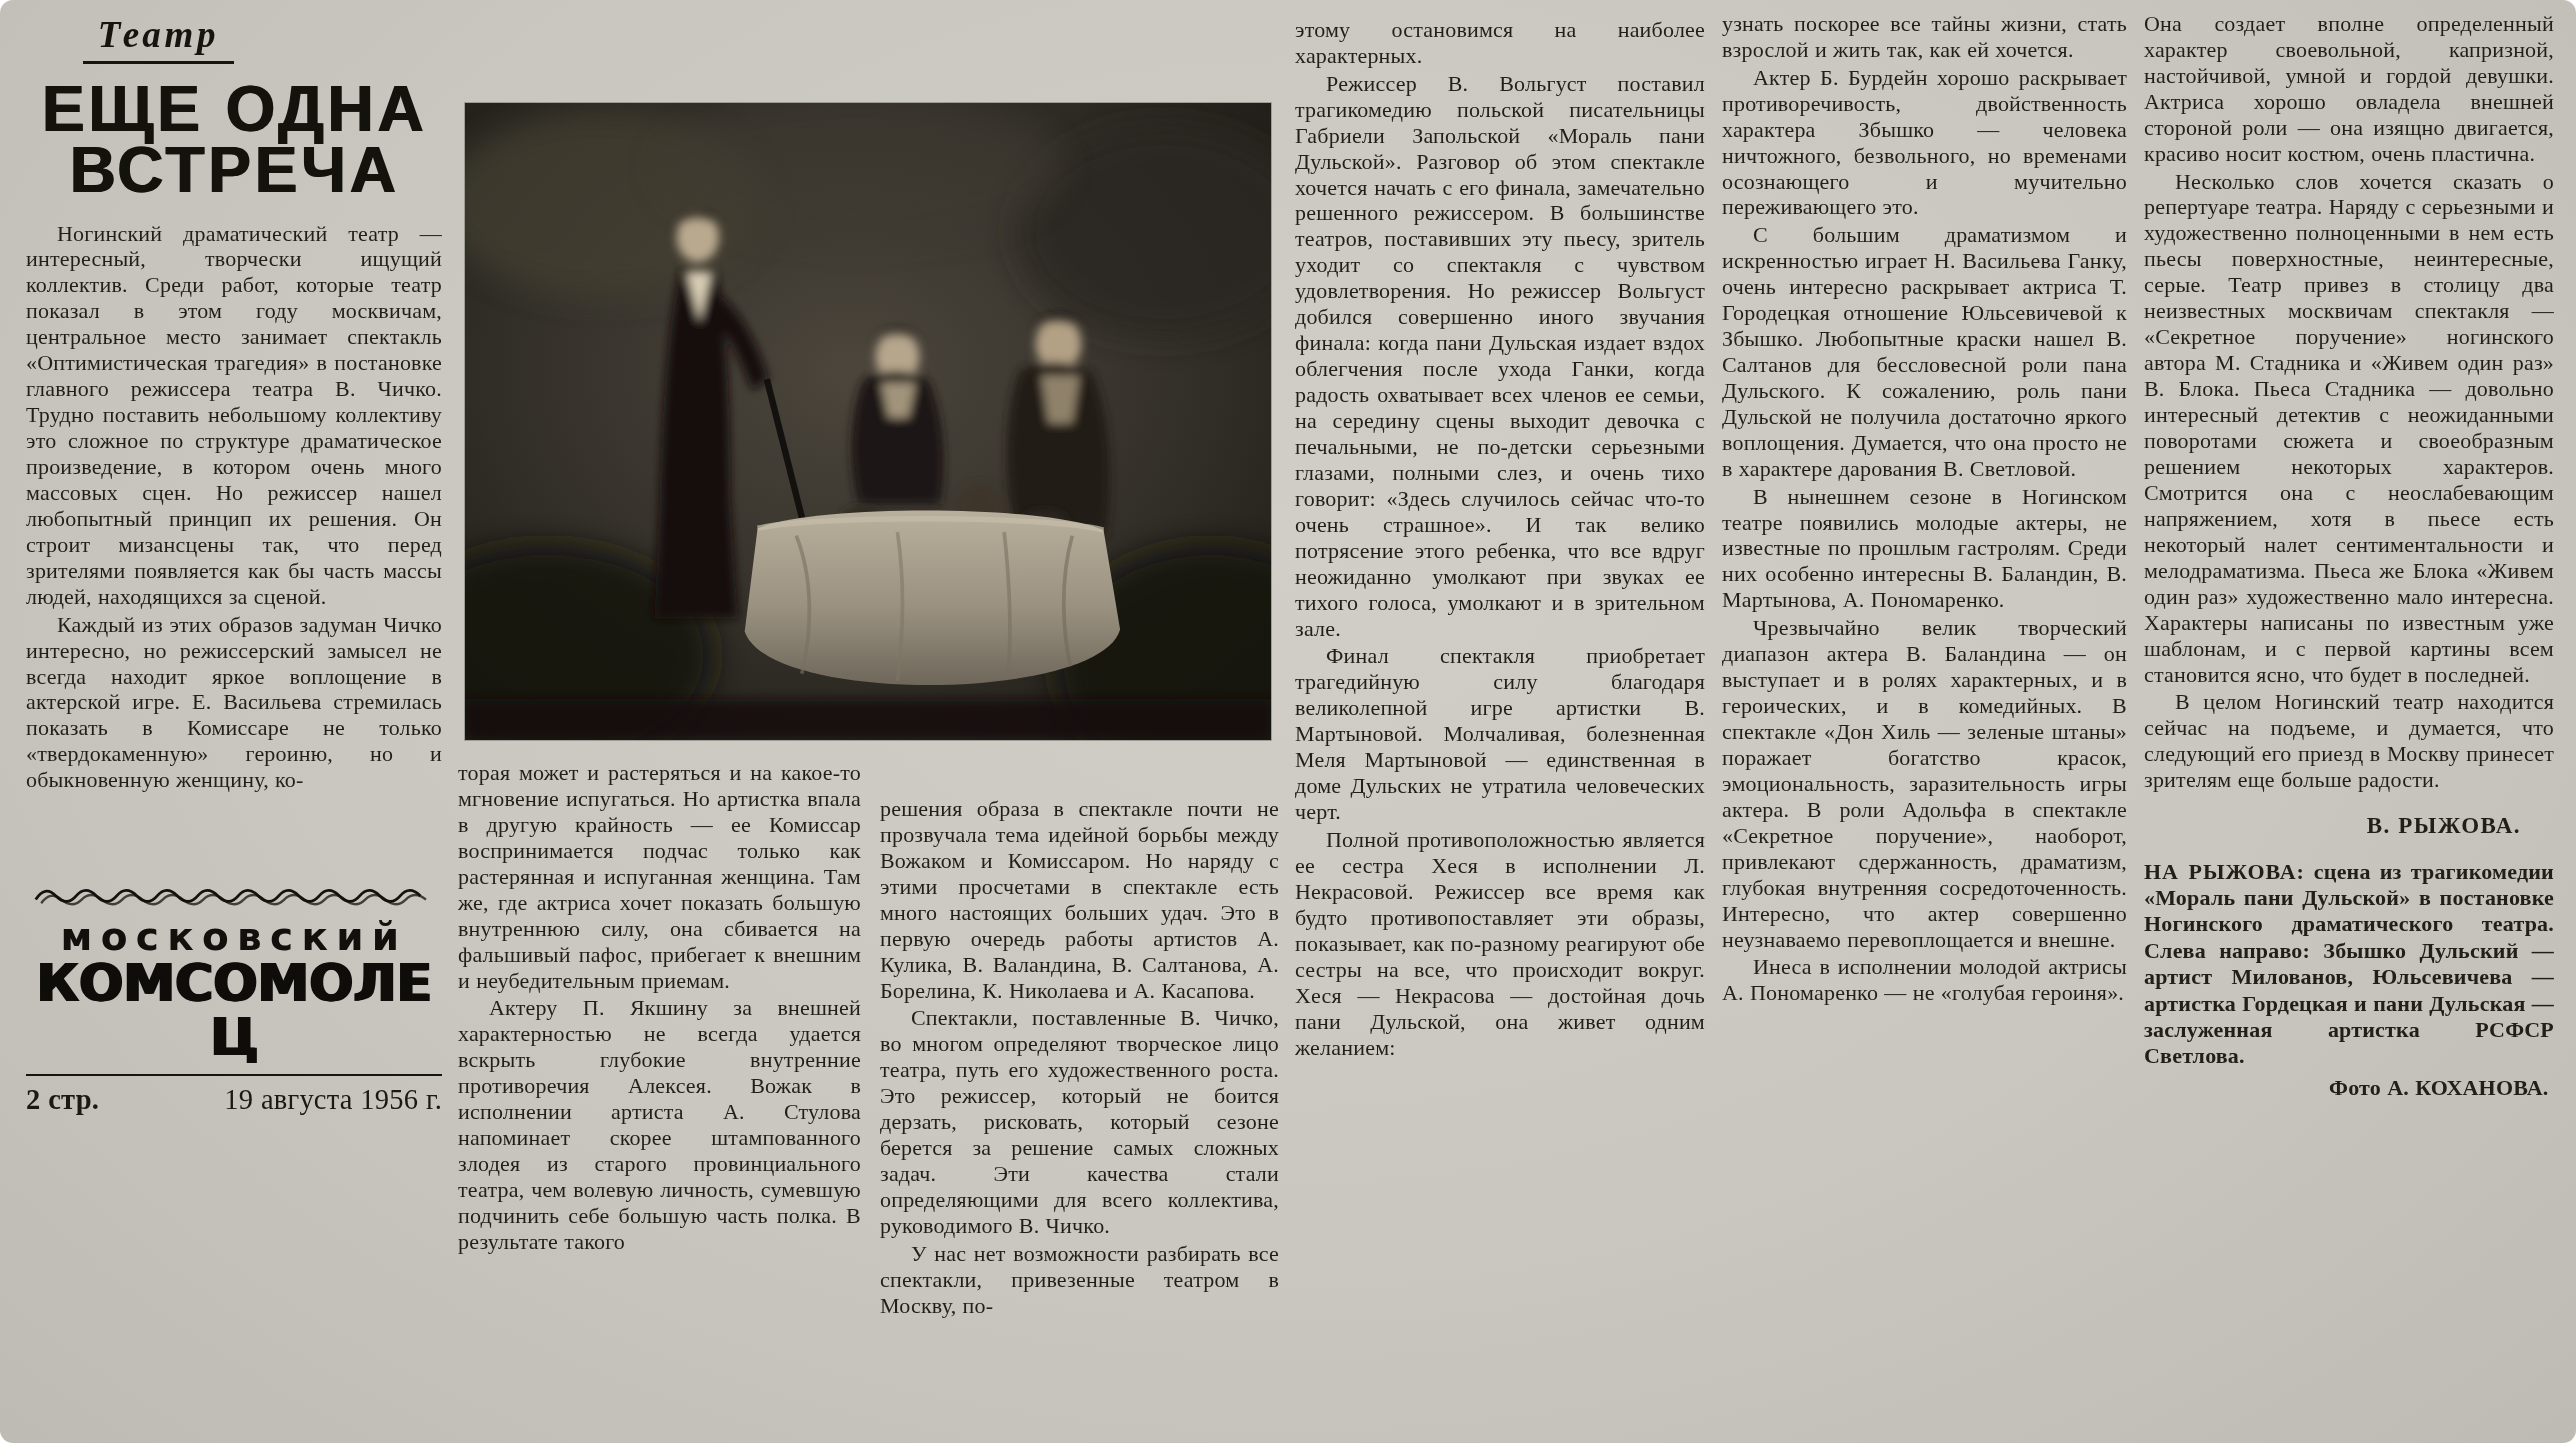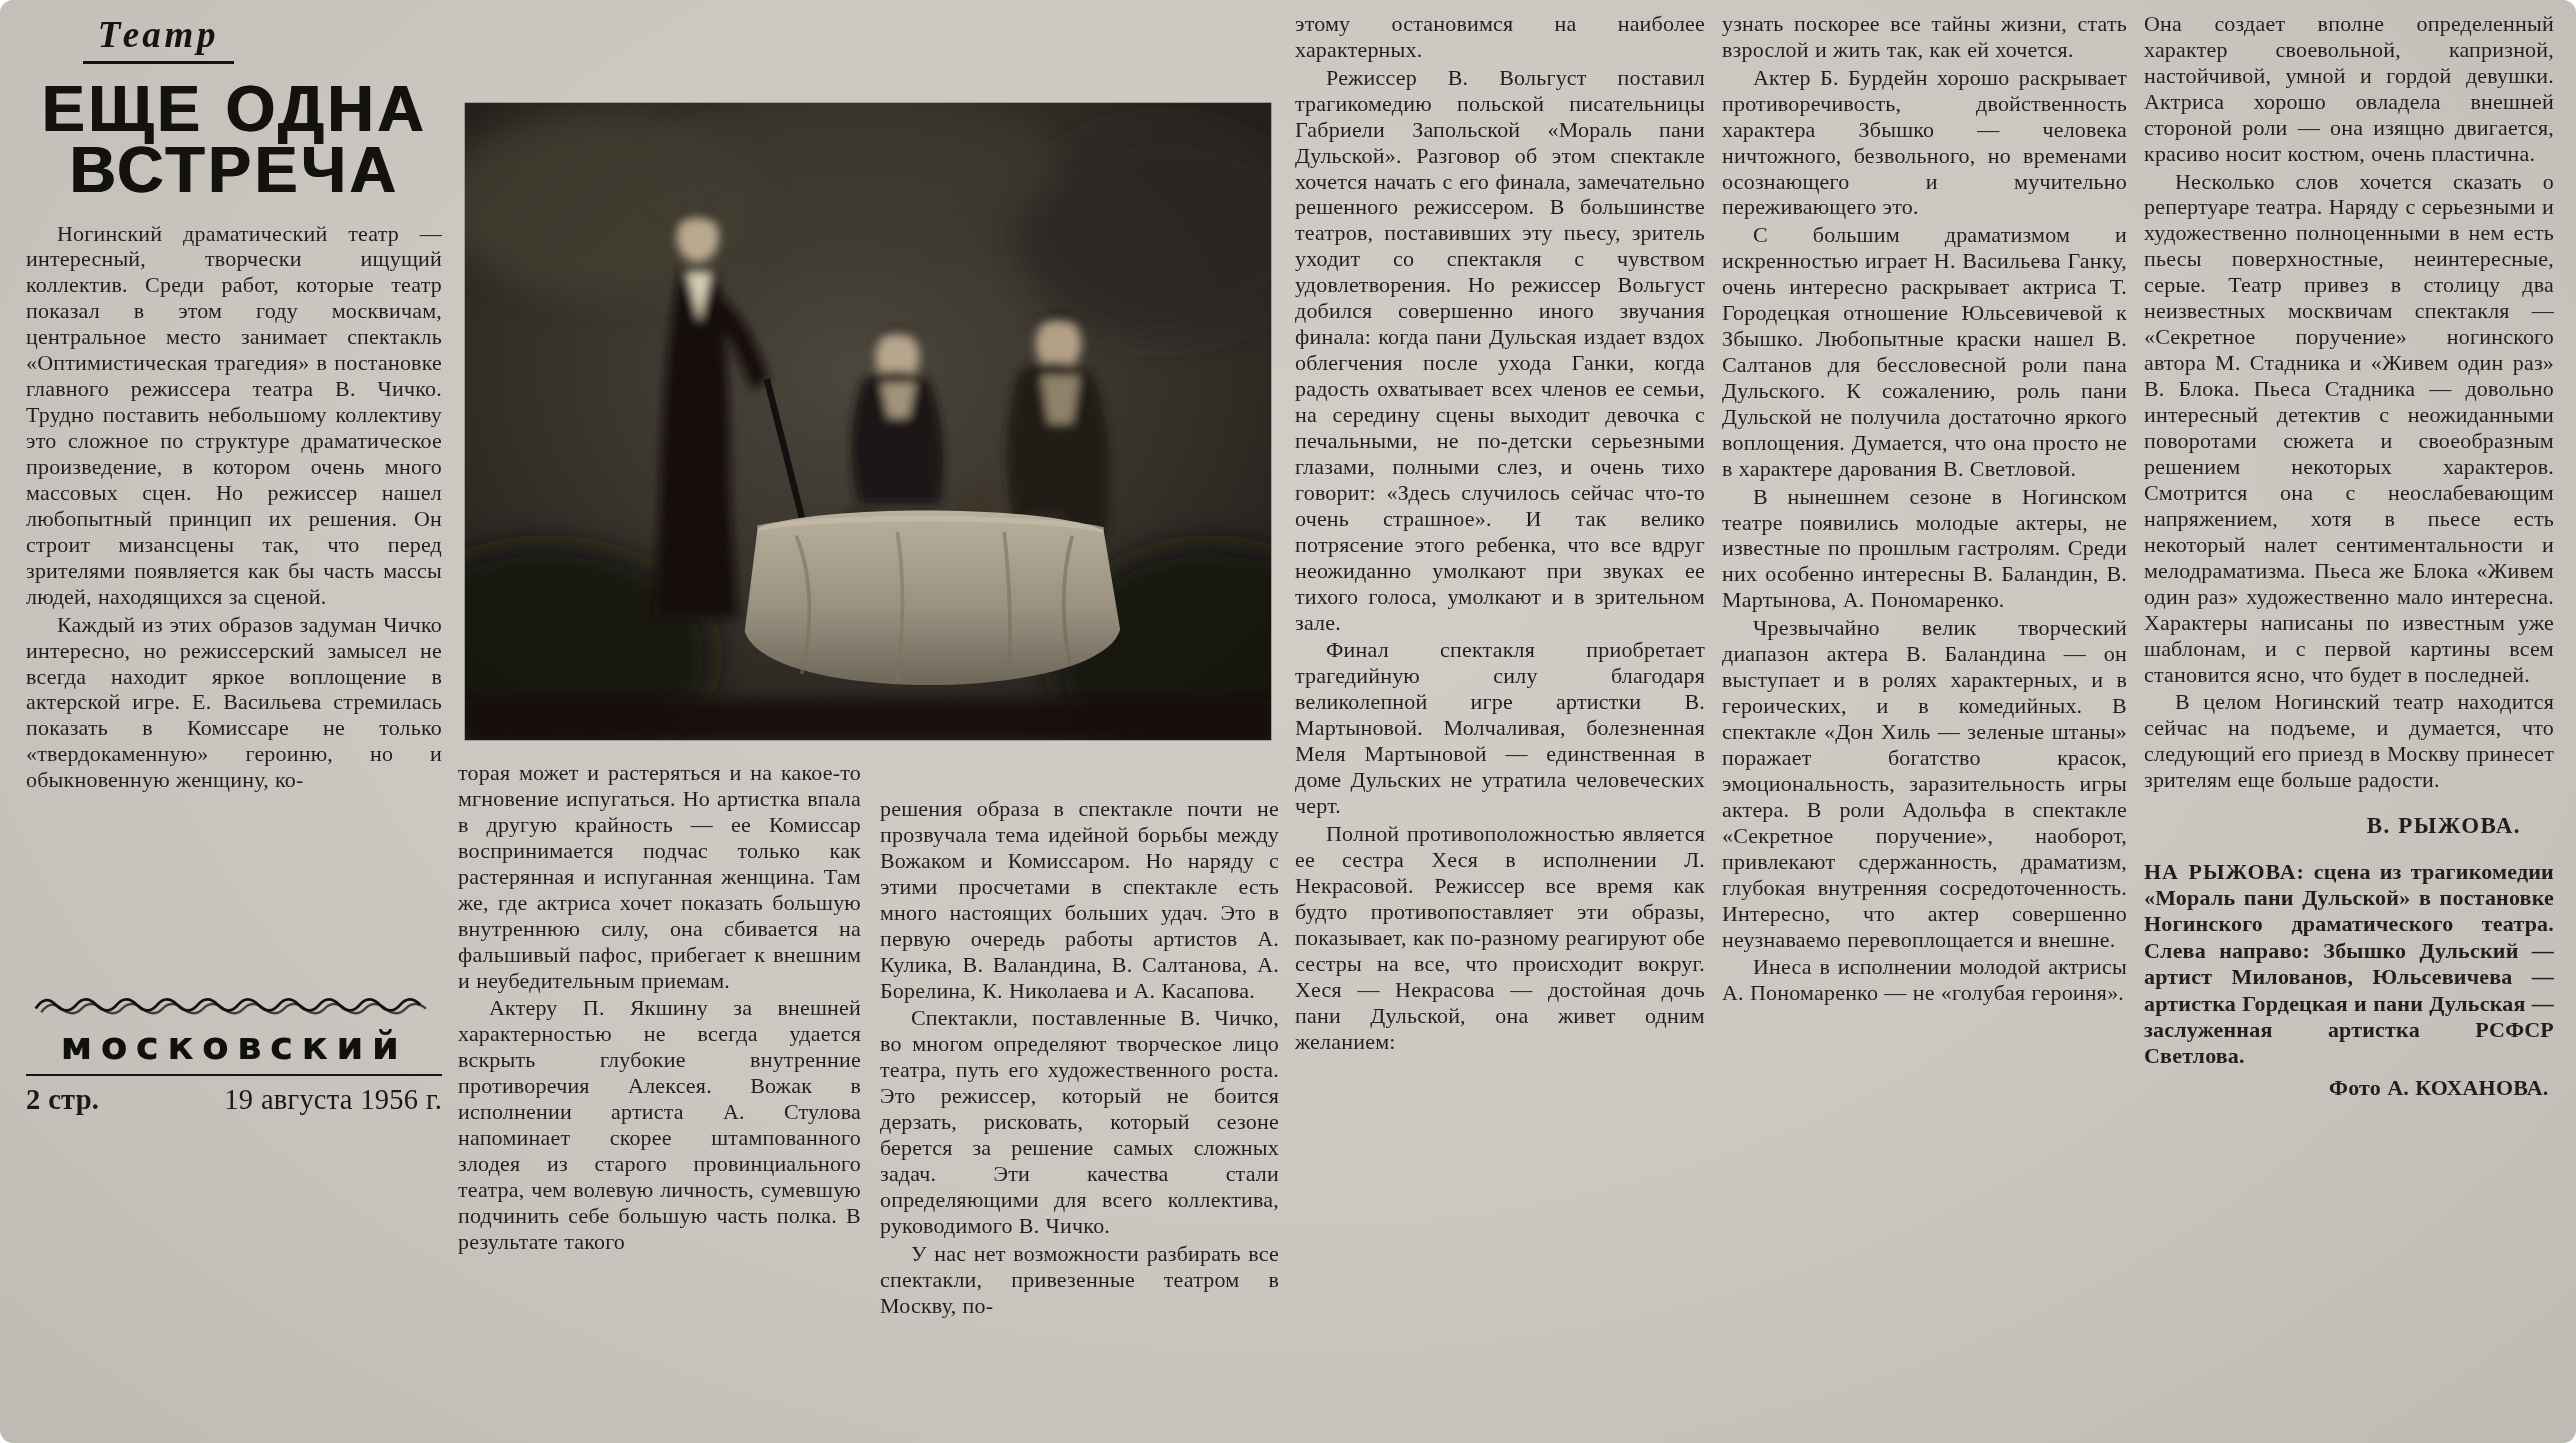--- a/index.html
+++ b/index.html
@@ -16,21 +16,21 @@
     position:absolute; text-align:justify;
     font-size:22px; line-height:1.18; letter-spacing:0.2px;
     word-spacing:0.5px; overflow-wrap:break-word;
   }
   .para { text-indent:31px; margin:0 0 1.8px 0; }
   .no-first-indent .para:first-child { text-indent:0; }
 
   .col1 { left:26px; top:13px; width:416px; height:1132px; }
   .col2 { left:458px; top:760px; width:403px; height:677px; }
   .col3 { left:880px; top:796px; width:399px; height:677px; }
-  .col4 { left:1295px; top:11px; width:410px; height:1424px; }
+  .col4 { left:1295px; top:17px; width:410px; height:1424px; }
   .col5 { left:1722px; top:11px; width:405px; height:1424px; }
   .col6 { left:2144px; top:11px; width:410px; height:1424px; }
 
   .section-label {
     display:inline-block; margin:0 0 9.2px 57px; padding:0 14.7px 4.6px;
     font-size:37px; font-style:italic; font-weight:bold; letter-spacing:3.7px;
     border-bottom:3.7px solid #16140f; color:#16140f;
   }
   .headline {
     font-family:"Liberation Sans", sans-serif; font-weight:bold;
@@ -83,20 +83,21 @@
         <p class="para">Ногинский драматический театр — интересный, творчески ищущий коллектив. Среди работ, которые театр показал в этом году москвичам, центральное место занимает спектакль «Оптимистическая трагедия» в постановке главного режиссера театра В. Чичко. Трудно поставить небольшому коллективу это сложное по структуре драматическое произведение, в котором очень много массовых сцен. Но режиссер нашел любопытный принцип их решения. Он строит мизансцены так, что перед зрителями появляется как бы часть массы людей, находящихся за сценой.</p>
         <p class="para">Каждый из этих образов задуман Чичко интересно, но режиссерский замысел не всегда находит яркое воплощение в актерской игре. Е. Васильева стремилась показать в Комиссаре не только «твердокаменную» героиню, но и обыкновенную женщину, ко-</p>
       </div>
 
     <div class="masthead">
       <svg class="squiggle" width="405" height="28" viewBox="0 0 440 30">
         <path d="M4 20 Q14 4 26 16 T48 16 T70 16 T92 16 T114 16 T136 16 T158 16 T180 16 T202 16 T224 16 T246 16 T268 16 T290 16 T312 16 T334 16 T356 16 T378 16 T400 16 T422 16" fill="none" stroke="#14120e" stroke-width="3"></path>
         <path d="M10 24 Q20 10 32 20 T54 20 T76 20 T98 20 T120 20 T142 20 T164 20 T186 20 T208 20 T230 20 T252 20 T274 20 T296 20 T318 20 T340 20 T362 20 T384 20 T406 20 T428 20" fill="none" stroke="#14120e" stroke-width="2.5" opacity="0.75"></path>
       </svg>
       <div class="masthead-top">московский</div>
+      <div class="masthead-main">КОМСОМОЛЕЦ</div>
       <div class="masthead-footer">
         <span class="pg">2 стр.</span>
         <span class="dt">19 августа 1956 г.</span>
       </div>
     </div>
   </div>
 
   <div class="photo">
     <svg viewBox="0 0 876 692" preserveAspectRatio="none">
       <defs>

